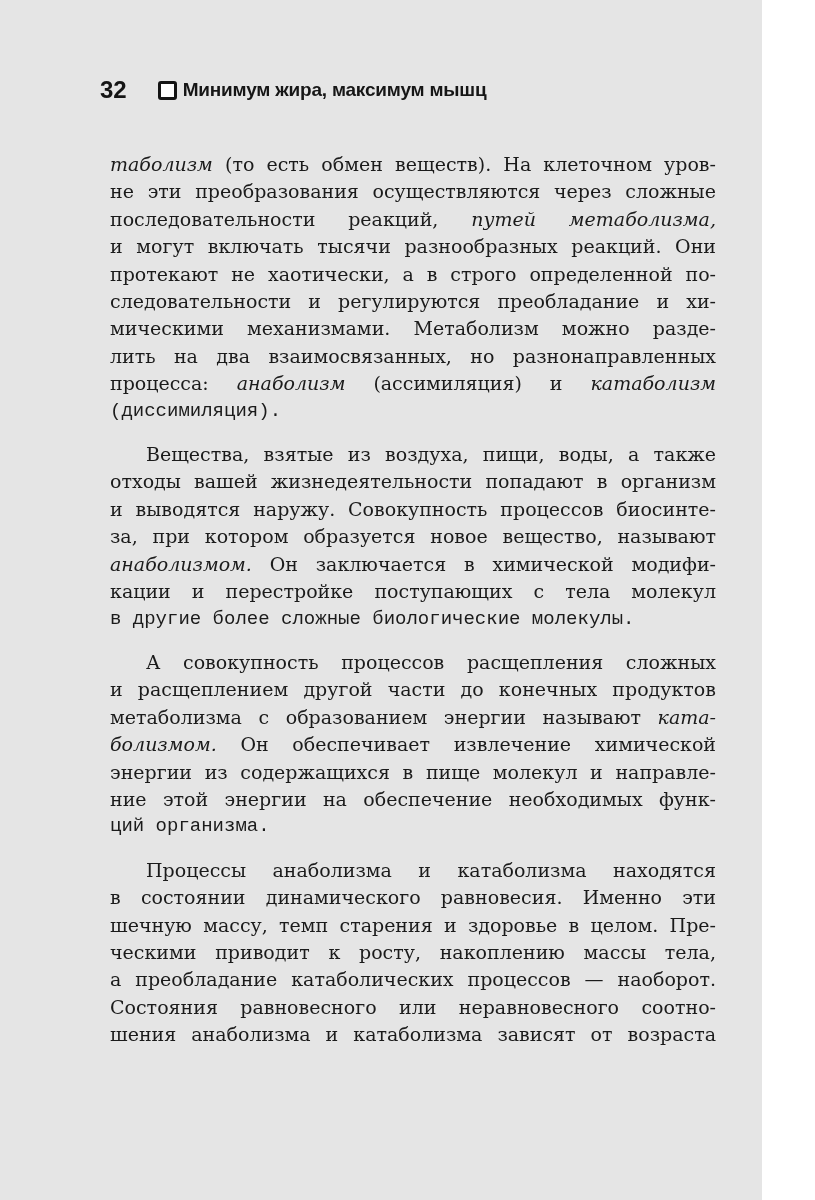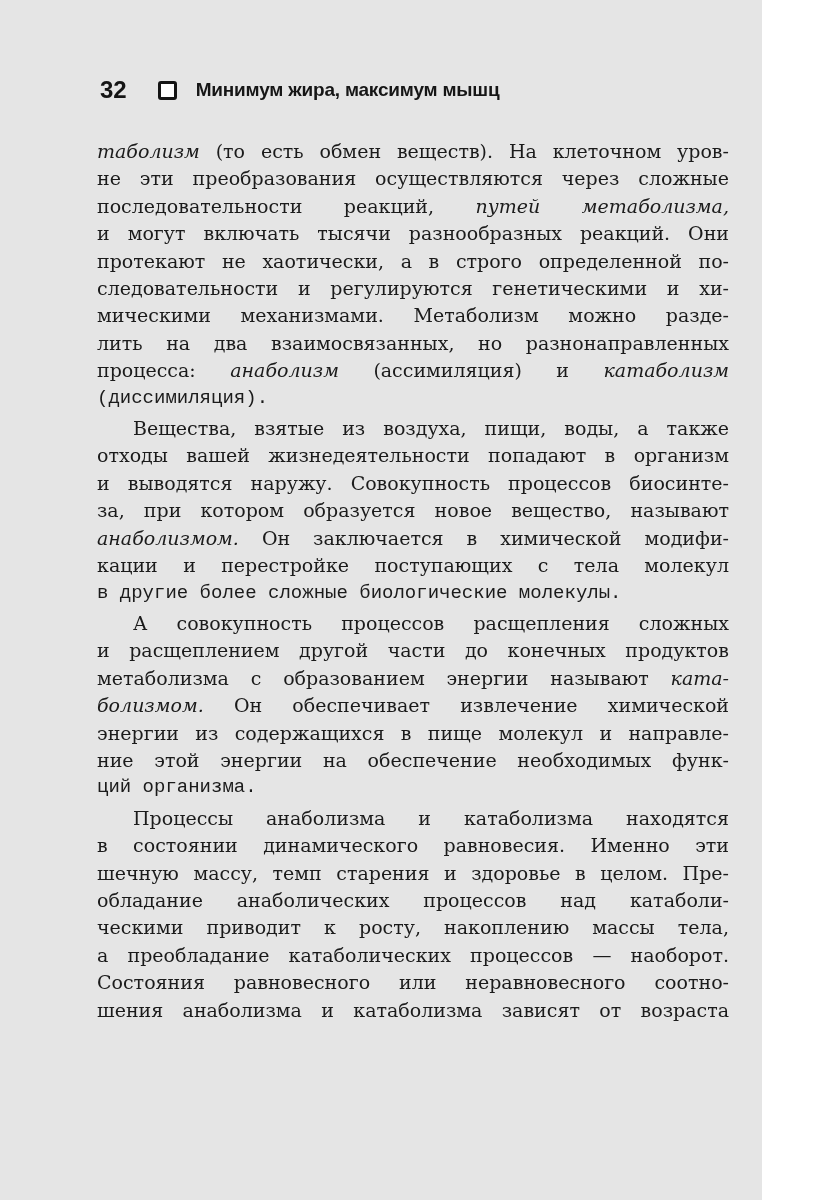--- a/index.html
+++ b/index.html
@@ -33,38 +33,38 @@
     display: inline-block;
     width: 13px;
     height: 13px;
     border: 3px solid #141414;
     border-bottom-width: 3.5px;
     border-radius: 3px;
     margin-left: 31px;
     background: #fefefe;
   }
   .running {
-    margin-left: 19px;
+    margin-left: 6px;
     font-weight: 700;
     font-size: 19px;
     letter-spacing: -0.2px;
     color: #161616;
   }
   
   .bodytext {
     position: absolute;
     left: 94px;
     top: 135px;
     width: 638px;
     font-family: "DejaVu Serif", serif;
     font-size: 19px;
     line-height: 27.4px;
     color: #1b1b1b;
   }
-  .para { margin: 3px; }
+  .para { margin: 16px; }
   .line {
     display: block;
     text-align: justify;
     text-align-last: justify;
     white-space: normal;
   }
   .line.endline {
     text-align-last: left;
     font-family: Liberation Mono, monospace;
   }
@@ -82,21 +82,21 @@
     <span class="sq"></span>
     <span class="running">Минимум жира, максимум мышц</span>
   </header>
   <main class="bodytext">
       <div class="para">
         <div class="line"><span class="it">таболизм</span><span> (то есть обмен веществ). На клеточном уров-</span></div>
         <div class="line"><span>не эти преобразования осуществляются через сложные</span></div>
         <div class="line"><span>последовательности реакций, </span><span class="it">путей метаболизма,</span></div>
         <div class="line"><span>и могут включать тысячи разнообразных реакций. Они</span></div>
         <div class="line"><span>протекают не хаотически, а в строго определенной по-</span></div>
-        <div class="line"><span>следовательности и регулируются генетическими и хи-</span></div>
+        <div class="line"><span>следовательности и регулируются преобладание и хи-</span></div>
         <div class="line"><span>мическими механизмами. Метаболизм можно разде-</span></div>
         <div class="line"><span>лить на два взаимосвязанных, но разнонаправленных</span></div>
         <div class="line"><span>процесса: </span><span class="it">анаболизм</span><span> (ассимиляция) и </span><span class="it">катаболизм</span></div>
         <div class="line endline"><span>(диссимиляция).</span></div>
       </div>
       <div class="para">
         <div class="line indent"><span>Вещества, взятые из воздуха, пищи, воды, а также</span></div>
         <div class="line"><span>отходы вашей жизнедеятельности попадают в организм</span></div>
         <div class="line"><span>и выводятся наружу. Совокупность процессов биосинте-</span></div>
         <div class="line"><span>за, при котором образуется новое вещество, называют</span></div>
@@ -110,20 +110,19 @@
         <div class="line"><span>метаболизма с образованием энергии называют </span><span class="it">ката-</span></div>
         <div class="line"><span class="it">болизмом.</span><span> Он обеспечивает извлечение химической</span></div>
         <div class="line"><span>энергии из содержащихся в пище молекул и направле-</span></div>
         <div class="line"><span>ние этой энергии на обеспечение необходимых функ-</span></div>
         <div class="line endline"><span>ций организма.</span></div>
       </div>
       <div class="para">
         <div class="line indent"><span>Процессы анаболизма и катаболизма находятся</span></div>
         <div class="line"><span>в состоянии динамического равновесия. Именно эти</span></div>
         <div class="line"><span>шечную массу, темп старения и здоровье в целом. Пре-</span></div>
-        <div class="line"><span>обладание анаболических процессов над катаболи-</span></div>
         <div class="line"><span>ческими приводит к росту, накоплению массы тела,</span></div>
         <div class="line"><span>а преобладание катаболических процессов — наоборот.</span></div>
         <div class="line"><span>Состояния равновесного или неравновесного соотно-</span></div>
         <div class="line"><span>шения анаболизма и катаболизма зависят от возраста</span></div>
       </div>
     </main>
 </div>
 
 </body></html>

